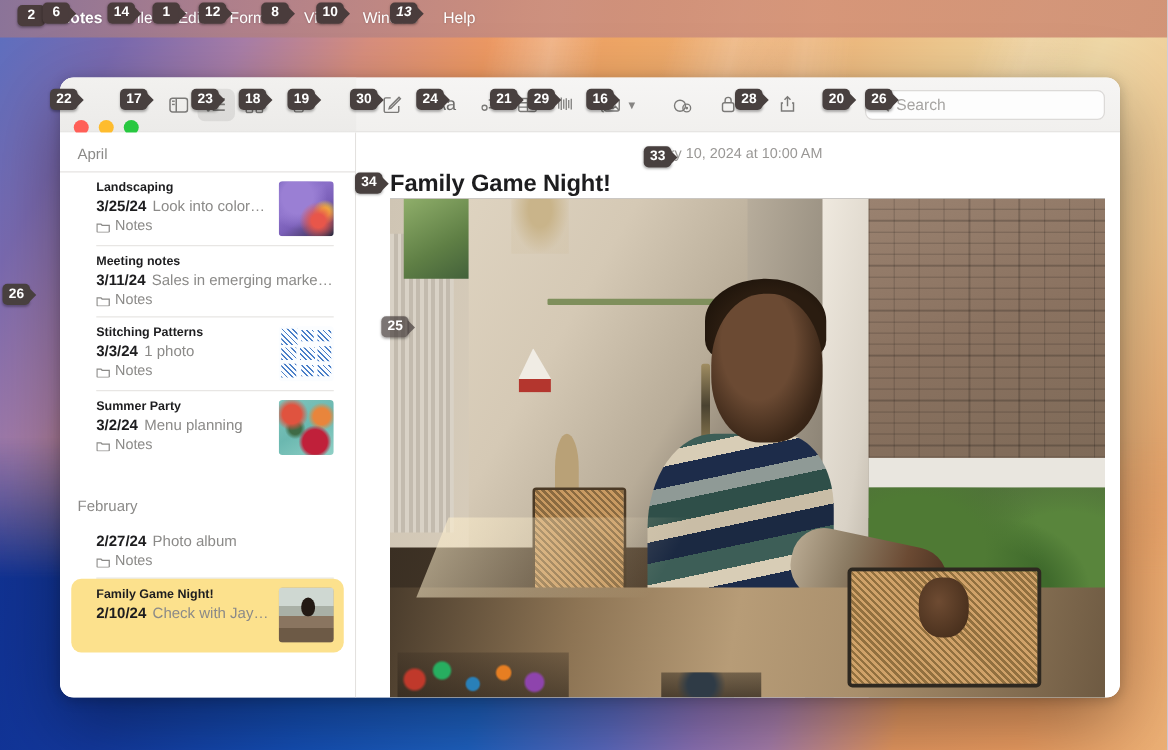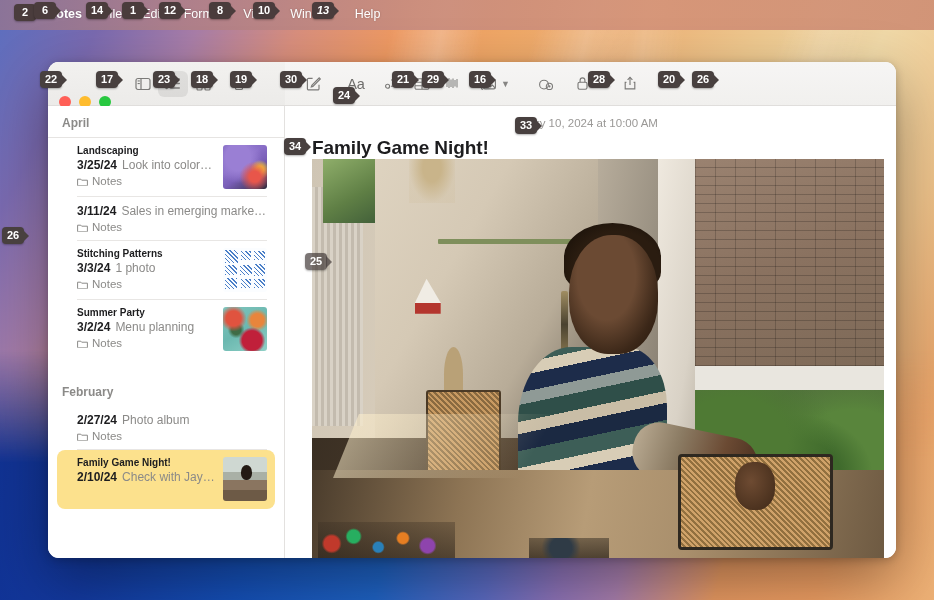--- a/index.html
+++ b/index.html
@@ -115,21 +115,21 @@
   #win-body { flex:1; display:flex; min-height:0; }
 
   
   #note-list {
     width:237px; flex:0 0 237px; background:#ffffff;
     border-right:1px solid #e3e1df; overflow:hidden;
     display:flex; flex-direction:column;
   }
   .list-top-sep { height:1px; background:#e6e4e2; margin:0; }
   .month-header {
-    font-size:12px; color:#8b8a88; padding:10px 0 7px 14px; font-weight:700;
+    font-size:12px; color:#8b8a88; padding:10px 0 7px 14px; font-weight:400;
   }
   .month-header.tight { padding-top:13px; }
 
   .note-row {
     margin:0 9px; padding:7px 8px 8px 20px; border-radius:8px;
     display:flex; align-items:flex-start; gap:8px; position:relative;
   }
   .note-row.selected { background:#fce18d; }
   .note-row .divider {
     position:absolute; left:20px; right:8px; bottom:0; height:1px; background:#e8e6e4;
@@ -436,20 +436,27 @@
         <span class="tb-chev">▼</span>
         <div class="tb-sep"></div>
         <div class="tb-btn">
           <svg width="14" height="15" viewBox="0 0 14 15" fill="none" stroke="currentColor" stroke-width="1.15">
             <path d="M3.4 6.4H2.2v6.4h9.6V6.4h-1.2"></path>
             <line x1="7" y1="1.6" x2="7" y2="9"></line>
               <path d="M4.6 3.8 7 1.4l2.4 2.4"></path>
           </svg>
         </div>
 
+        <div id="search-field">
+          <svg width="12" height="12" viewBox="0 0 12 12" fill="none" stroke="#8d8b89" stroke-width="1.3">
+            <circle cx="5" cy="5" r="3.6"></circle>
+              <line x1="7.8" y1="7.8" x2="11" y2="11"></line>
+          </svg>
+          <span class="ph">Search</span>
+        </div>
       </div>
     </div>
 
     <div id="win-body">
 
       <div id="note-list">
 
         <div class="month-header">April</div>
         <div class="list-top-sep"></div>
 
@@ -466,20 +473,21 @@
               </svg>
               <span>Notes</span>
             </div>
           </div>
           <div class="thumb iris"></div>
           <div class="divider"></div>
         </div>
 
         <div class="note-row">
           <div class="note-info">
+            <div class="note-title">Meeting notes</div>
             <div class="note-meta">
               <span class="date">3/11/24</span><span>Sales in emerging markets…</span>
             </div>
             <div class="note-folder">
               <svg class="folder-ico" width="11" height="9" viewBox="0 0 11 9" fill="none" stroke="#8b8a88" stroke-width="1">
                 <path d="M.6 2.2h3.2l.9 1h5.7v4.9a.8.8 0 0 1-.8.8H1.4a.8.8 0 0 1-.8-.8z"></path>
               </svg>
               <span>Notes</span>
             </div>
           </div>
@@ -602,21 +610,21 @@
       <div class="badge menu" style="left: 159px; top: 2px;">12</div>
       <div class="badge menu" style="left: 209px; top: 2px;">8</div>
       <div class="badge menu" style="left: 253px; top: 2px;">10</div>
       <div class="badge menu" style="left: 312px; top: 2px; font-style: italic;">13</div>
       <div class="badge" style="left: 40px; top: 71px;">22</div>
       <div class="badge" style="left: 96px; top: 71px;">17</div>
       <div class="badge" style="left: 153px; top: 71px;">23</div>
       <div class="badge" style="left: 191px; top: 71px;">18</div>
       <div class="badge" style="left: 230px; top: 71px;">19</div>
       <div class="badge" style="left: 280px; top: 71px;">30</div>
-      <div class="badge" style="left: 333px; top: 87px;">24</div>
+      <div class="badge" style="left: 333px; top: 71px;">24</div>
       <div class="badge" style="left: 392px; top: 71px;">21</div>
       <div class="badge" style="left: 422px; top: 71px;">29</div>
       <div class="badge" style="left: 469px; top: 71px;">16</div>
       <div class="badge" style="left: 588px; top: 71px;">28</div>
       <div class="badge" style="left: 658px; top: 71px;">20</div>
       <div class="badge" style="left: 692px; top: 71px;">26</div>
       <div class="badge" style="left: 2px; top: 227px;">26</div>
       <div class="badge" style="left: 515px; top: 117px;">33</div>
       <div class="badge" style="left: 284px; top: 138px;">34</div>
       <div class="badge light" style="left: 305px; top: 217px;">25</div>

